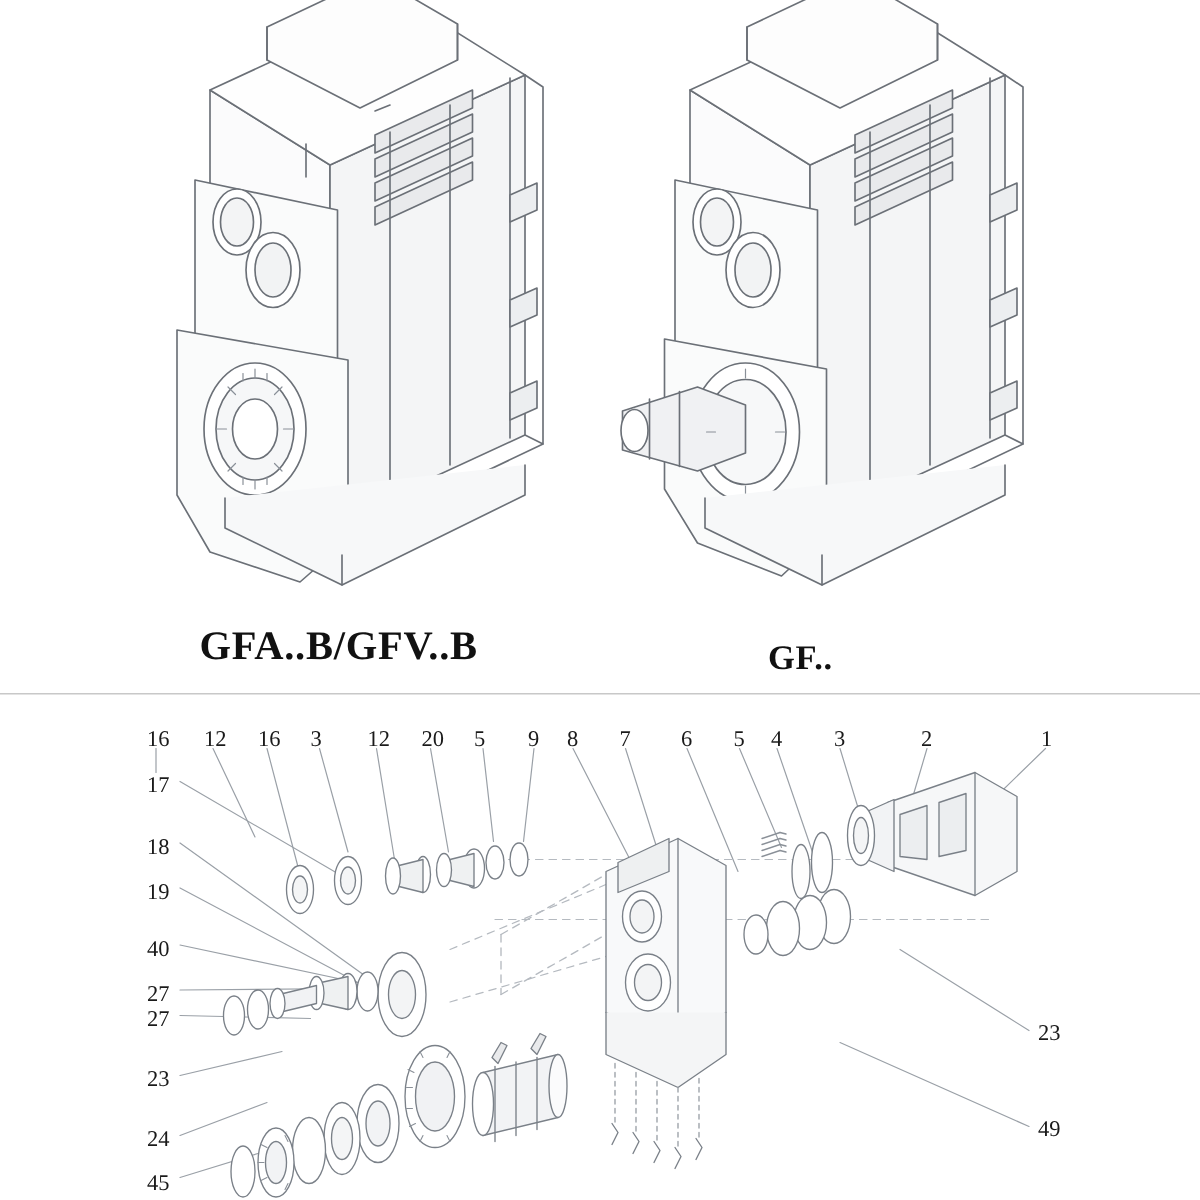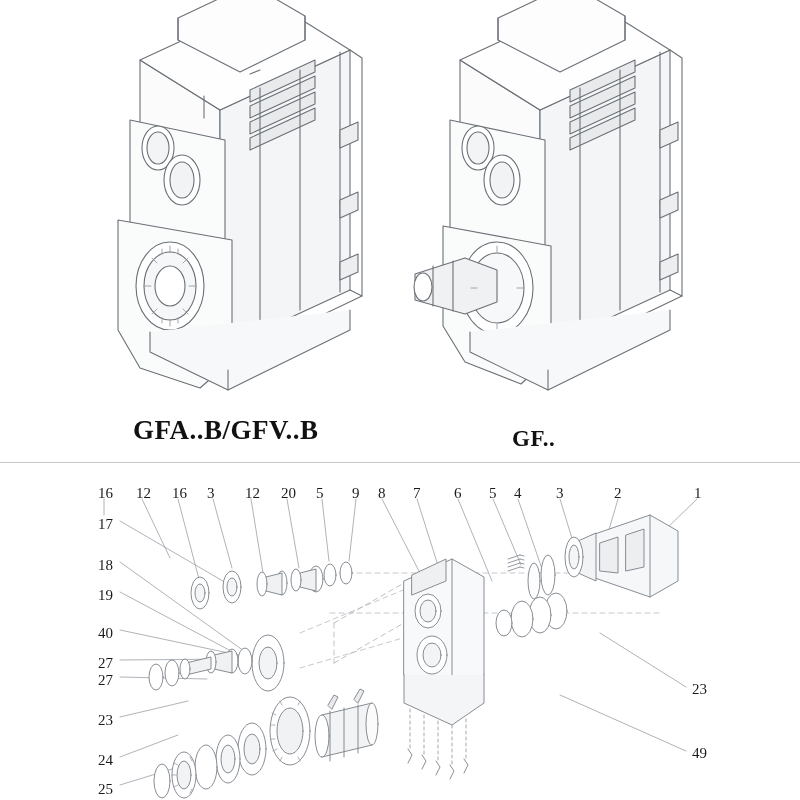--- a/index.html
+++ b/index.html
@@ -351,19 +351,19 @@
     <div class="num" style="left:694px;top:22px">1</div>
 
     <div class="num" style="left:98px;top:53px">17</div>
     <div class="num" style="left:98px;top:94px">18</div>
     <div class="num" style="left:98px;top:124px">19</div>
     <div class="num" style="left:98px;top:162px">40</div>
     <div class="num" style="left:98px;top:192px">27</div>
     <div class="num" style="left:98px;top:209px">27</div>
     <div class="num" style="left:98px;top:249px">23</div>
     <div class="num" style="left:98px;top:289px">24</div>
-    <div class="num" style="left:98px;top:318px">25</div>
+    <div class="num" style="left:98px;top:318px">45</div>
 
     <div class="num" style="left:692px;top:218px">23</div>
     <div class="num" style="left:692px;top:282px">49</div>
   </div>
 
 </div>
 
 </body></html>

